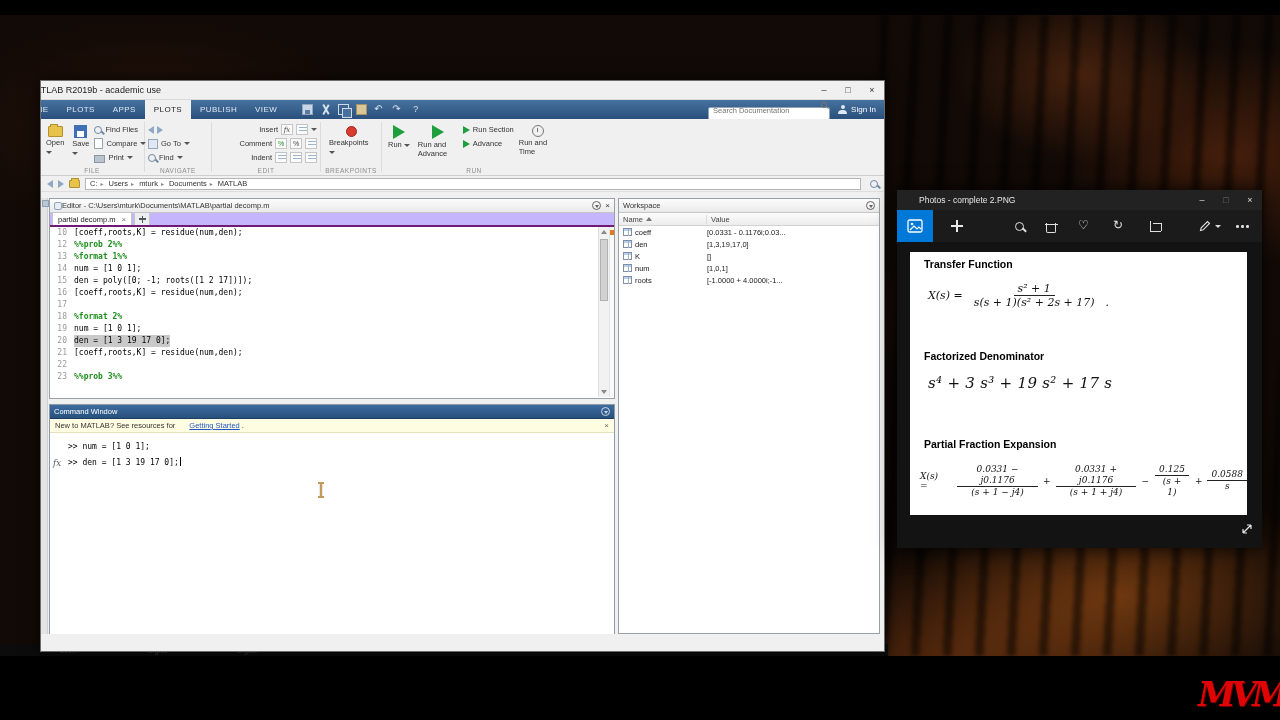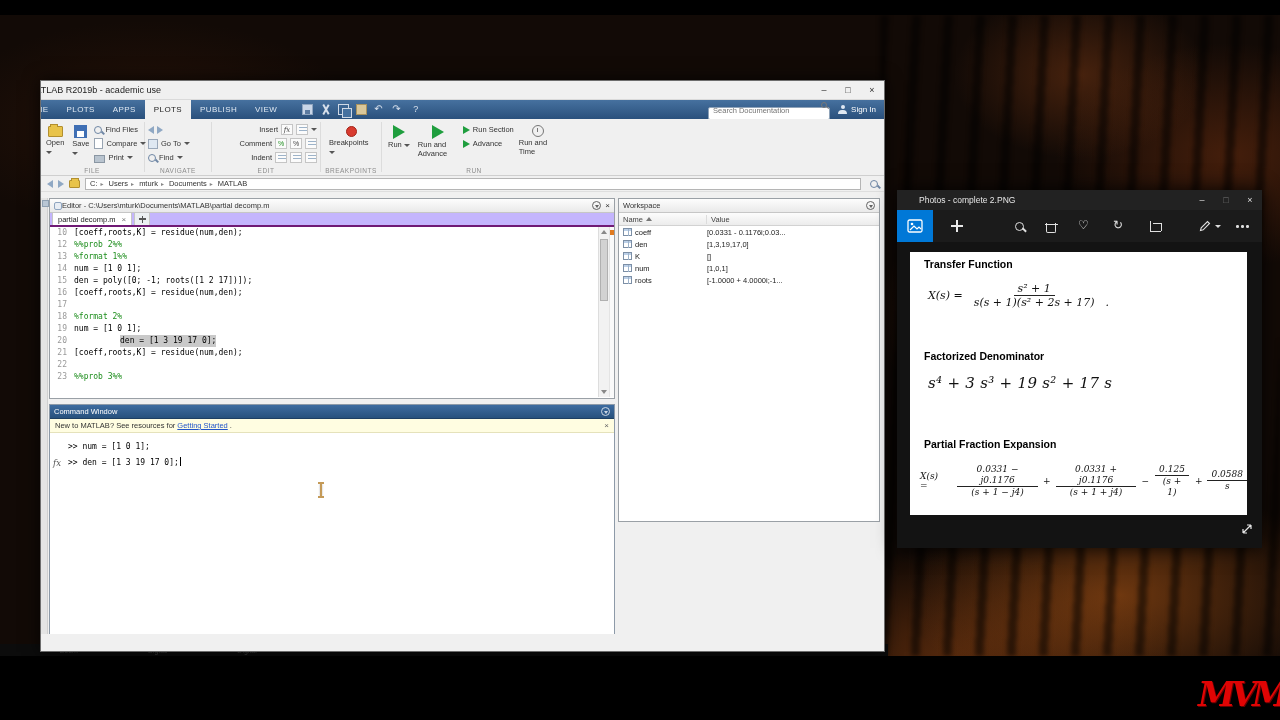--- a/index.html
+++ b/index.html
@@ -117,47 +117,47 @@
 .ed-tabs{height:14px;background:#c4b5fd;border-bottom:2px solid #701a75;display:flex;align-items:flex-end;padding-left:2px;gap:2px;}
 .ed-tab{height:13px;background:#fff;border:1px solid #c6c6c6;border-bottom:none;display:flex;align-items:center;font-size:7.5px;padding:0 5px;gap:6px;color:#222;}
 .ed-tab .x::before{content:"×";color:#777;font-size:8px;}
 .ed-plus{width:16px;height:13px;border:1px solid #c6c6c6;border-bottom:none;background:#eceff2;display:flex;align-items:center;justify-content:center;color:#555;position:relative;}
 .ed-plus::before{content:"";position:absolute;width:7px;height:1.4px;background:#555;}
 .ed-plus::after{content:"";position:absolute;width:1.4px;height:7px;background:#555;}
 .codewrap{position:relative;height:170px;background:#fff;overflow:hidden;font-family:"DejaVu Sans Mono",monospace;font-size:8px;}
 .cl{display:flex;height:12px;line-height:12px;}
 .cl .ln{width:24px;text-align:right;padding-right:7px;color:#999;flex:none;}
 .code-text{white-space:pre;color:#000;}
-.code-text.comment{color:#1e8e1e;}
-.code-text.selected{background:#c9c9c9;margin-left:46px;}
+.code-text.comment{color:#1e8e1e;font-weight:bold;}
+.code-text.selected{background:#c9c9c9;}
 .vscroll{position:absolute;right:5px;top:0;bottom:0;width:11px;background:#f2f2f2;border-left:1px solid #ddd;}
 .varr{position:absolute;left:2px;width:0;height:0;border-left:3.5px solid transparent;border-right:3.5px solid transparent;}
 .varr.up{top:3px;border-bottom:4px solid #888;}
 .varr.dn{bottom:3px;border-top:4px solid #888;}
 .vthumb{position:absolute;left:1px;top:12px;width:8px;height:62px;background:#d2d2d2;border:1px solid #b0b0b0;}
 .anno{position:absolute;right:0;top:0;bottom:0;width:5px;background:#fafafa;border-left:1px solid #e4e4e4;}
 .anno .mark{position:absolute;top:3px;left:0;width:5px;height:5px;background:#e07a1f;}
 
 
-.ws{left:577px;top:117px;width:262px;height:324px;}
+.ws{left:577px;top:117px;width:262px;height:436px;}
 .ws-cols{height:13px;display:flex;background:linear-gradient(#fcfcfc,#ececec);border-bottom:1px solid #d2d2d2;font-size:7.5px;color:#444;align-items:center;}
 .ws-cols .c1{width:88px;padding-left:4px;border-right:1px solid #dcdcdc;display:flex;align-items:center;gap:3px;}
 .ws-cols .c2{padding-left:4px;}
 .sortup{width:0;height:0;border-left:3px solid transparent;border-right:3px solid transparent;border-bottom:4px solid #777;}
 .ws-row{height:12px;display:flex;align-items:center;font-size:7.5px;color:#222;}
 .i-grid{width:9px;height:8px;border:1px solid #7c8fa6;background:linear-gradient(#bcd0e8 0 2px, #fff 2px);margin:0 3px 0 4px;flex:none;position:relative;}
 .i-grid::after{content:"";position:absolute;left:3.5px;top:0;width:1px;height:7px;background:#9fb4cc;}
 .ws-name{width:72px;flex:none;}
 .ws-value{white-space:nowrap;overflow:hidden;}
 
 
 .cw{left:8px;top:323px;width:566px;height:230px;border:1px solid #8d9aa8;}
 .cw-notice{height:14px;background:#fffde1;border-bottom:1px solid #e5e2bb;display:flex;align-items:center;font-size:7.5px;padding:0 5px;color:#333;gap:2px;}
 .cw-notice .nx{margin-left:auto;color:#666;font-size:8px;}
-.cw-notice a{color:#2456c9;text-decoration:underline;}
+.cw-notice a{color:#2456c9;text-decoration:underline;margin-left:12px;}
 .cw-body{position:relative;height:201px;background:#fff;font-family:"DejaVu Sans Mono",monospace;font-size:8px;color:#000;padding:6px 0 0 18px;}
 .cmd-line{height:16px;line-height:16px;white-space:pre;}
 .caret{display:none;width:1px;height:9px;background:#000;vertical-align:-1px;margin-left:1px;}
 .fx{position:absolute;left:3px;top:25px;font-family:"DejaVu Serif",serif;font-style:italic;font-size:8.5px;color:#555;}
 .ibeam{position:absolute;left:270px;top:51px;width:2px;height:12px;background:#c49a58;box-shadow:0 0 2px rgba(0,0,0,.35);}
 .ibeam::before,.ibeam::after{content:"";position:absolute;left:-2px;width:6px;height:2px;background:#c49a58;}
 .ibeam::before{top:-2px;} .ibeam::after{bottom:-2px;}
 .leftstrip{position:absolute;left:0;top:117px;width:7px;height:436px;background:#e4e4e4;border-right:1px solid #cfcfcf;}
 .leftstrip::before{content:"";position:absolute;left:1px;top:2px;width:5px;height:5px;background:#b9c6d4;border:1px solid #8fa0b2;}
 

